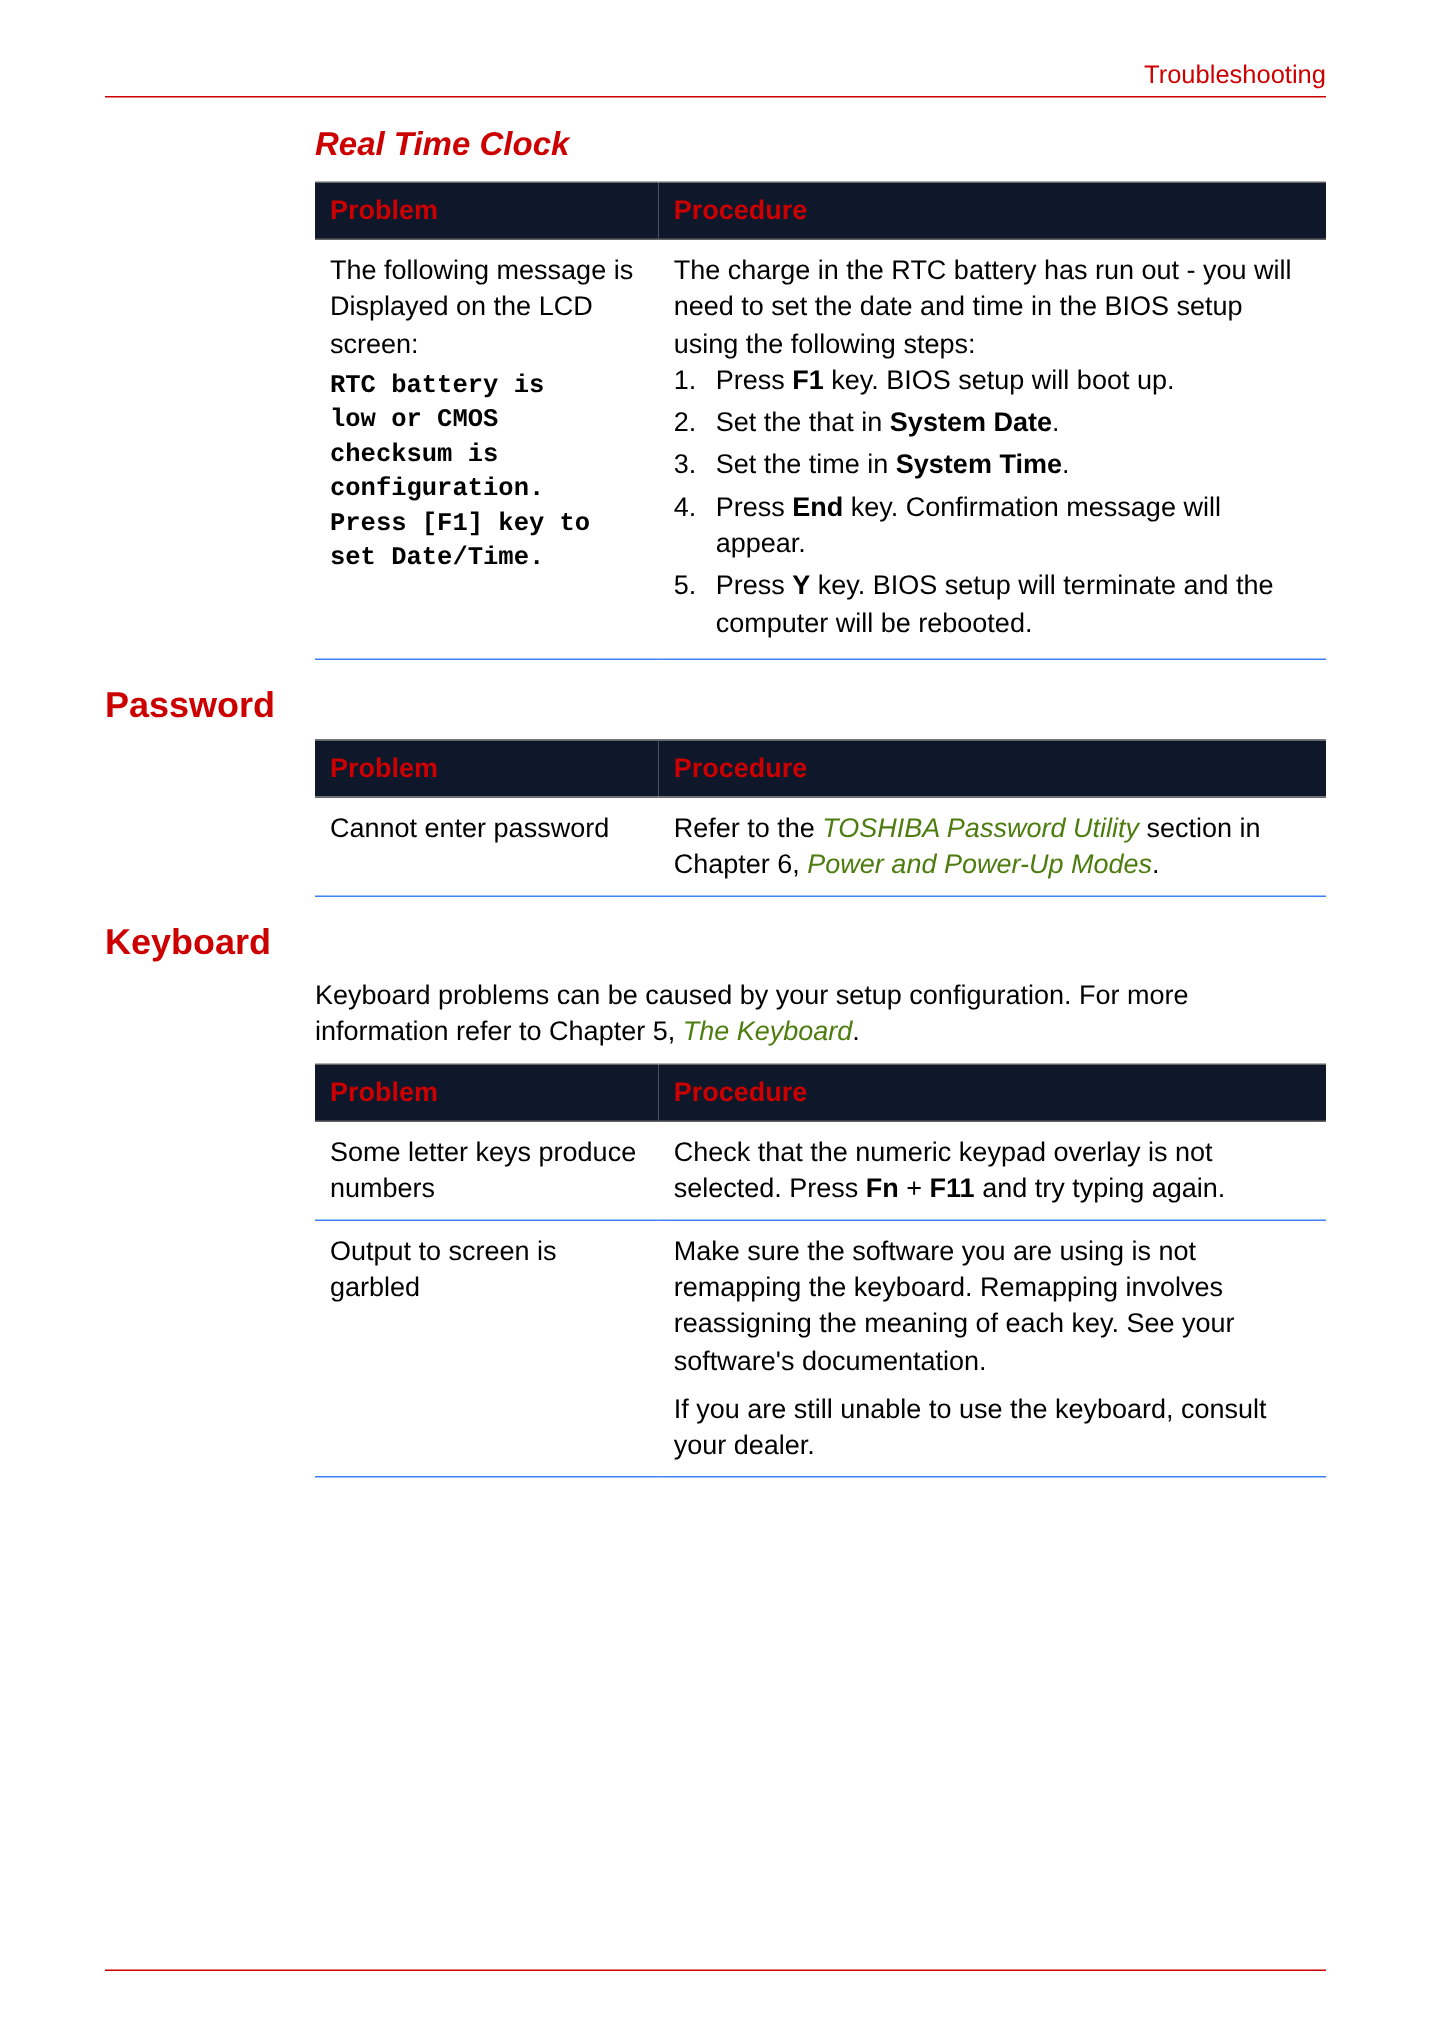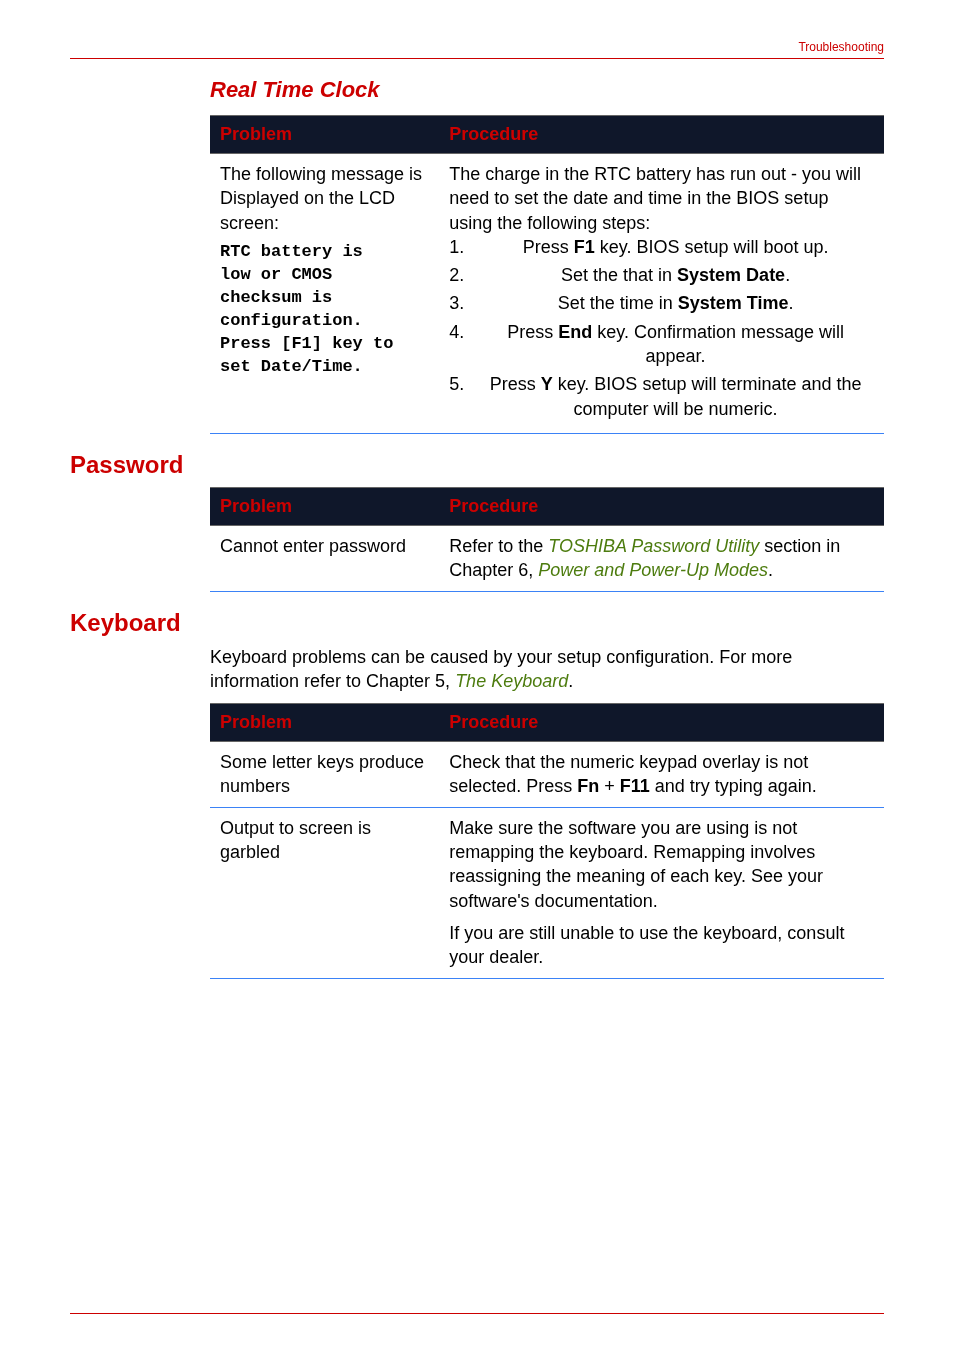--- a/index.html
+++ b/index.html
@@ -14,21 +14,21 @@
     height: 1352px;
     position: relative;
     color: #000000;
   }
   .page {
     padding: 40px 70px 0 70px;
   }
   .header-right {
     color: #cc0000;
     text-align: right;
-    font-size: 12px;
+    font-size: 17px;
     margin-bottom: 4px;
   }
   .header-rule {
     border: none;
     border-top: 1.5px solid #cc0000;
     margin-bottom: 18px;
   }
   .content {
     padding-left: 140px;
   }
@@ -81,21 +81,20 @@
   .mono {
     font-family: "Courier New", monospace;
     font-weight: bold;
     font-size: 17px;
     line-height: 1.35;
   }
   ol.steps {
     list-style: none;
     counter-reset: step;
     padding-left: 0;
-    text-align: center;
   }
   ol.steps li {
     counter-increment: step;
     padding-left: 28px;
     position: relative;
     margin-bottom: 4px;
   }
   ol.steps li::before {
     content: counter(step) ".";
     position: absolute;
@@ -156,21 +155,21 @@
               <div>set Date/Time.</div>
             </div>
           </td>
           <td>
             <div>The charge in the RTC battery has run out - you will need to set the date and time in the BIOS setup using the following steps:</div>
             <ol class="steps">
               <li><span>Press </span><b>F1</b><span> key. BIOS setup will boot up.</span></li>
               <li><span>Set the that in </span><b>System Date</b><span>.</span></li>
               <li><span>Set the time in </span><b>System Time</b><span>.</span></li>
               <li><span>Press </span><b>End</b><span> key. Confirmation message will appear.</span></li>
-              <li><span>Press </span><b>Y</b><span> key. BIOS setup will terminate and the computer will be numeric.</span></li>
+              <li><span>Press </span><b>Y</b><span> key. BIOS setup will terminate and the computer will be rebooted.</span></li>
             </ol>
           </td>
         </tr>
       </tbody>
     </table>
 
     <div class="h1-red">Password</div>
     <table>
       <thead>
         <tr>

